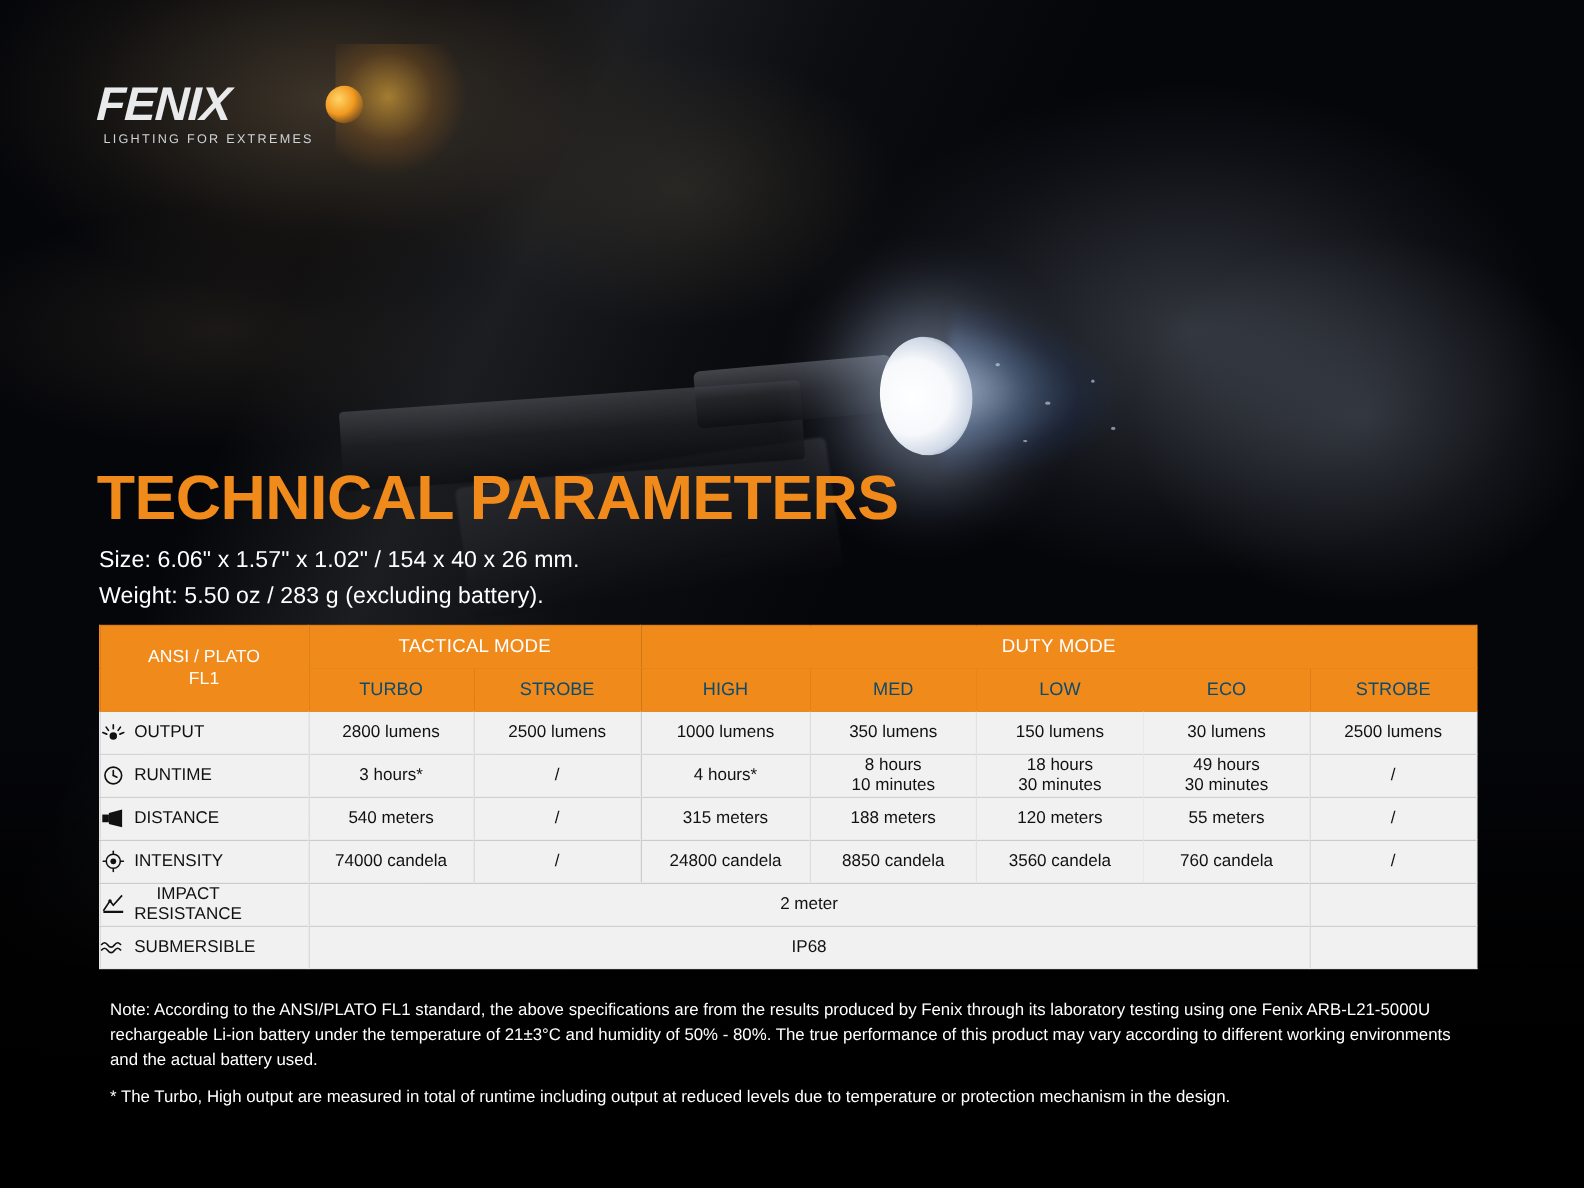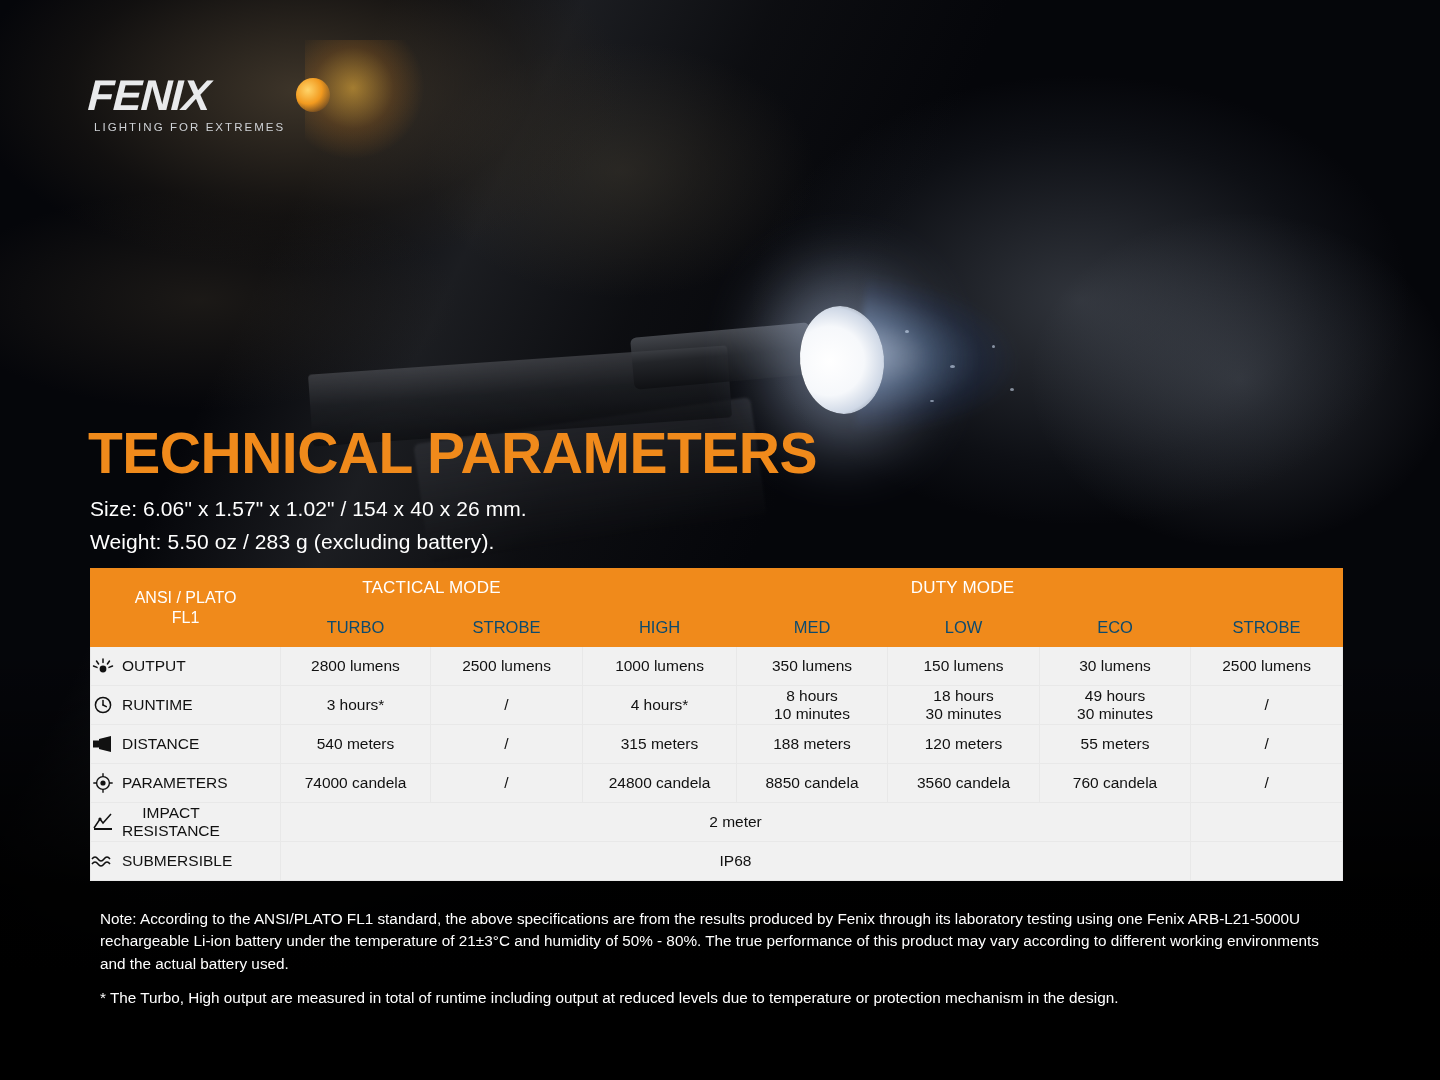--- a/index.html
+++ b/index.html
@@ -376,21 +376,21 @@
                   <circle cx="12" cy="11" r="6.4" fill="none" stroke="#111" stroke-width="1.4"></circle>
                   <circle cx="12" cy="11" r="2.6" fill="#111"></circle>
                   <g stroke="#111" stroke-width="1.4" stroke-linecap="round">
                     <line x1="12" y1="1.8" x2="12" y2="4.2"></line>
                     <line x1="12" y1="17.8" x2="12" y2="20.2"></line>
                     <line x1="2.8" y1="11" x2="5.2" y2="11"></line>
                     <line x1="18.8" y1="11" x2="21.2" y2="11"></line>
                   </g>
                 </svg>
               </span>
-              <span>PARAMETERS</span>
+              <span>INTENSITY</span>
             </span>
           </td>
           <td>74000 candela</td>
           <td>/</td>
           <td>24800 candela</td>
           <td>8850 candela</td>
           <td>3560 candela</td>
           <td>760 candela</td>
           <td>/</td>
         </tr>

